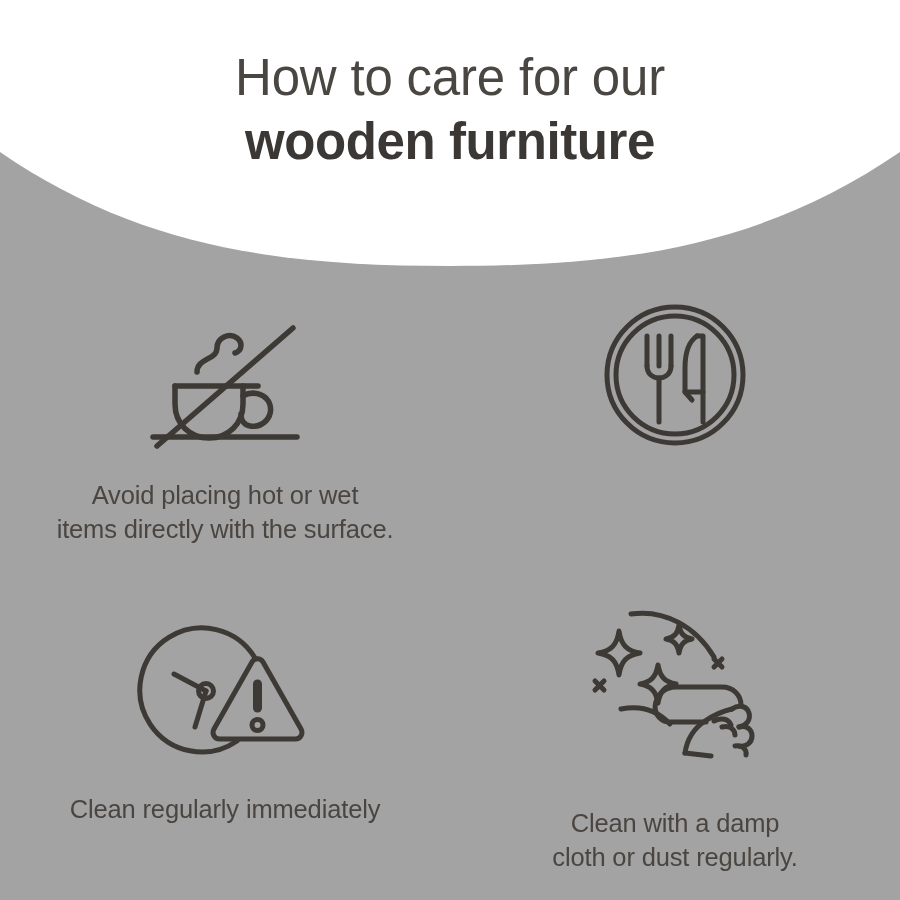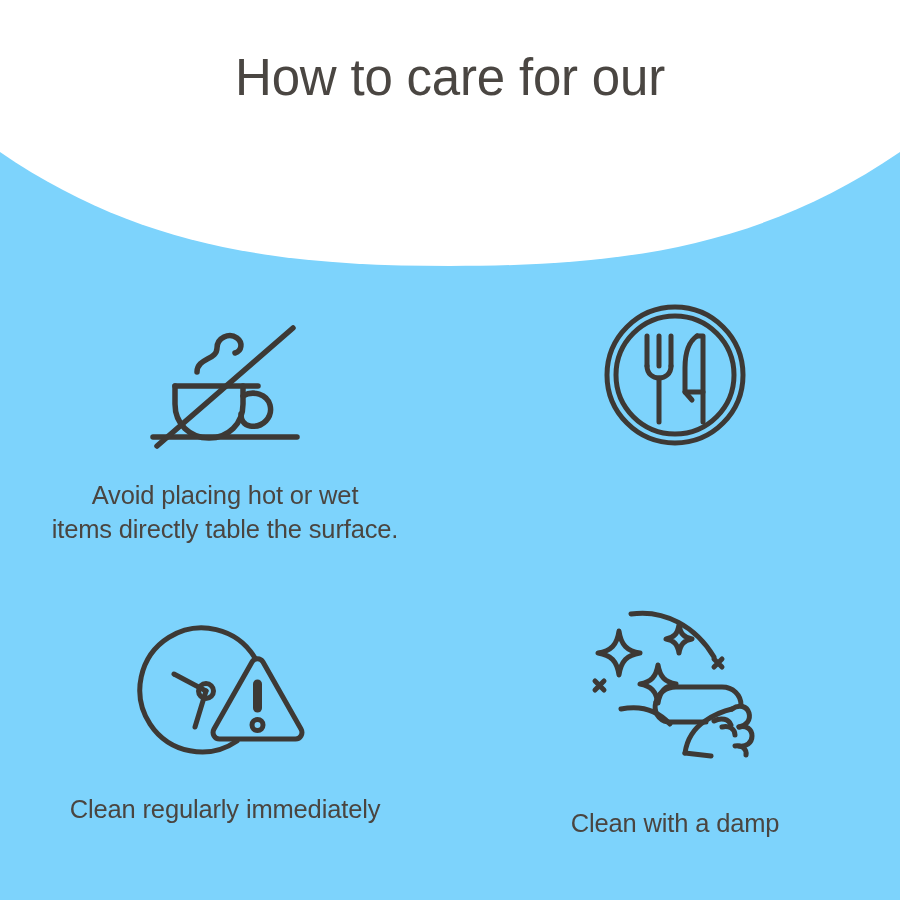--- a/index.html
+++ b/index.html
@@ -11,21 +11,21 @@
     height: 900px;
     overflow: hidden;
     background: #dfd9cc;
     font-family: "Liberation Sans", sans-serif;
     -webkit-font-smoothing: antialiased;
   }
   .poster {
     position: relative;
     width: 900px;
     height: 900px;
-    background: #7dd3fc;
+    background: #a3a3a3;
     overflow: hidden;
   }
 
   
   .header {
     position: absolute;
     top: 0;
     left: 0;
     width: 900px;
     height: 280px;
@@ -121,20 +121,21 @@
 
 <div class="poster">
 
   <div class="header">
     <svg class="header-curve" viewBox="0 0 900 280" preserveAspectRatio="none">
       <path d="M0,0 L900,0 L900,152 C760,248 620,266 450,266 C280,266 140,248 0,152 Z" fill="#ffffff"></path>
     </svg>
 
     <div class="title-block">
       <span class="title-line1">How to care for our</span>
+      <span class="title-line2">wooden furniture</span>
     </div>
   </div>
 
   <div class="tips">
 
     <div class="tip tip-1">
       <div class="tip-icon">
         <svg width="160" height="150" viewBox="0 0 160 150" fill="none" stroke="#3d3935" stroke-width="5.5" stroke-linecap="round" stroke-linejoin="round">
 
           <path d="M52 72 C52 58 72 60 72 48 C72 38 84 32 92 38 C98 42.5 97 51 90 53"></path>
@@ -145,21 +146,21 @@
 
           <path d="M98 96 C108 90 122 94 125 105 C128 117 118 128 105 126 C99 125 96 120 96 114"></path>
 
           <path d="M8 137 L152 137"></path>
 
           <path d="M12 146 L148 28"></path>
         </svg>
       </div>
       <div class="tip-caption">
         <span class="cap-line">Avoid placing hot or wet</span>
-        <span class="cap-line">items directly table the surface.</span>
+        <span class="cap-line">items directly with the surface.</span>
       </div>
     </div>
 
     <div class="tip tip-2">
       <div class="tip-icon">
         <svg width="150" height="150" viewBox="0 0 150 150" fill="none" stroke="#3d3935" stroke-width="5" stroke-linecap="round" stroke-linejoin="round">
 
           <circle cx="75" cy="75" r="68"></circle>
 
           <circle cx="75" cy="75" r="59"></circle>
@@ -229,17 +230,18 @@
           <path d="M156 126 C163 124 169 128 169 135 C169 142 163 146 156 145"></path>
           <path d="M152 145 C159 144 164 148 163 154"></path>
           <path d="M131 120 C138 116 146 118 148 124"></path>
           <path d="M139 126 C146 124 152 128 152 134"></path>
 
           <path d="M102 152 L128 155"></path>
         </svg>
       </div>
       <div class="tip-caption">
         <span class="cap-line">Clean with a damp</span>
+        <span class="cap-line">cloth or dust regularly.</span>
       </div>
     </div>
 
   </div>
 </div>
 
 </body></html>

